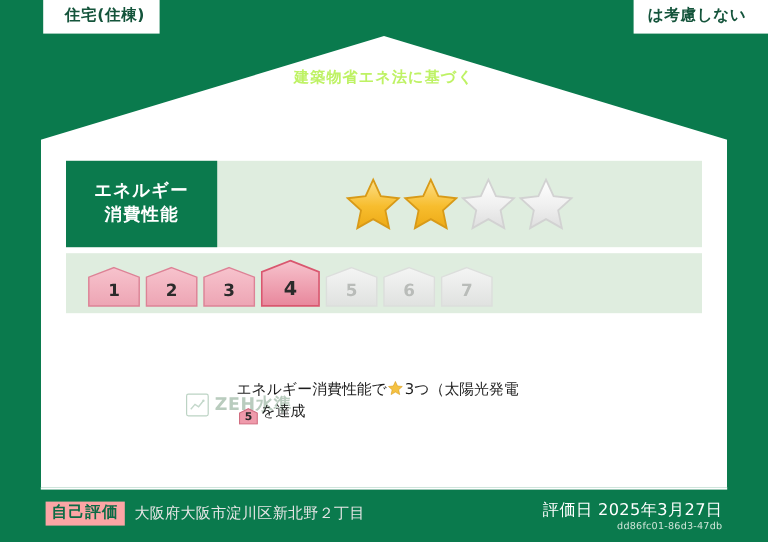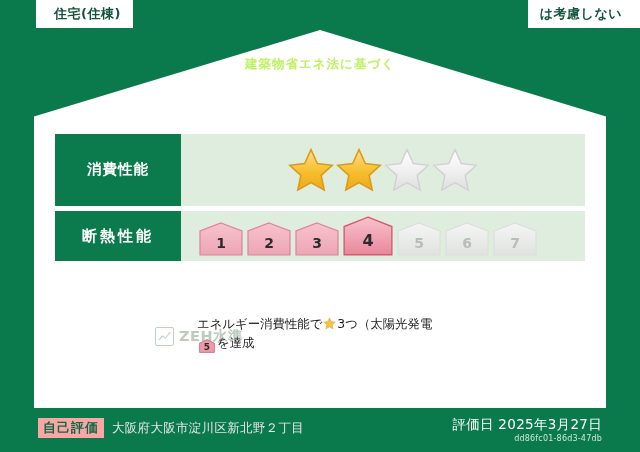--- a/index.html
+++ b/index.html
@@ -231,20 +231,21 @@
 <div class="panel"></div>
 
 <div class="title-wrap">
   <div class="title-sub">建築物省エネ法に基づく</div>
 </div>
 
 <div class="rows">
 
   <div class="row">
     <div class="row-label">
+      <span>エネルギー</span>
       <span>消費性能</span>
     </div>
     <div class="row-body">
       <div class="stars" id="stars-host">
           <svg class="star" viewBox="0 0 24 24">
             <defs>
               <linearGradient id="g0" x1="0" y1="0" x2="0" y2="1">
                 <stop offset="0%" stop-color="#fde08a"></stop>
                 <stop offset="55%" stop-color="#f7bd2e"></stop>
                 <stop offset="100%" stop-color="#edaa16"></stop>
@@ -280,23 +281,20 @@
                 <stop offset="100%" stop-color="#dedede"></stop>
               </linearGradient>
             </defs>
             <polygon points="12,1.4 15.3,8.6 23.1,9.5 17.3,14.8 18.9,22.5 12,18.6 5.1,22.5 6.7,14.8 0.9,9.5 8.7,8.6" fill="url(#g3)" stroke="#d2d2d2" stroke-width="0.8"></polygon>
           </svg>
         </div>
     </div>
   </div>
 
   <div class="row insul">
-    <div class="row-label insul">
-      <span>断熱性能</span>
-    </div>
     <div class="row-body insul">
       <div class="houses" id="houses-host">
           <div class="house">
             <svg viewBox="0 0 44 34" preserveAspectRatio="none">
               <defs>
                 <linearGradient id="hg1" x1="0" y1="0" x2="0" y2="1">
                   <stop offset="0%" stop-color="#f7c3cd"></stop>
                   <stop offset="100%" stop-color="#eda5b4"></stop>
                 </linearGradient>
               </defs>

